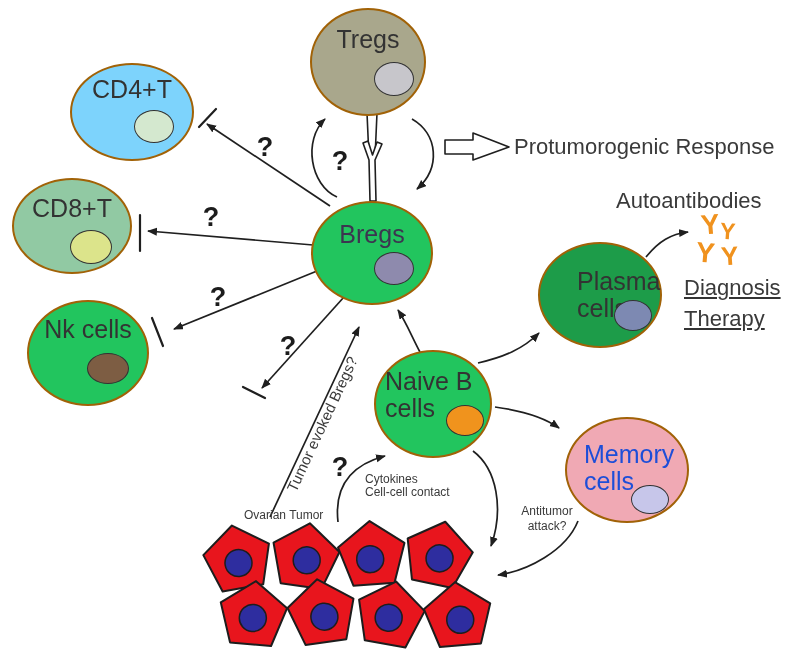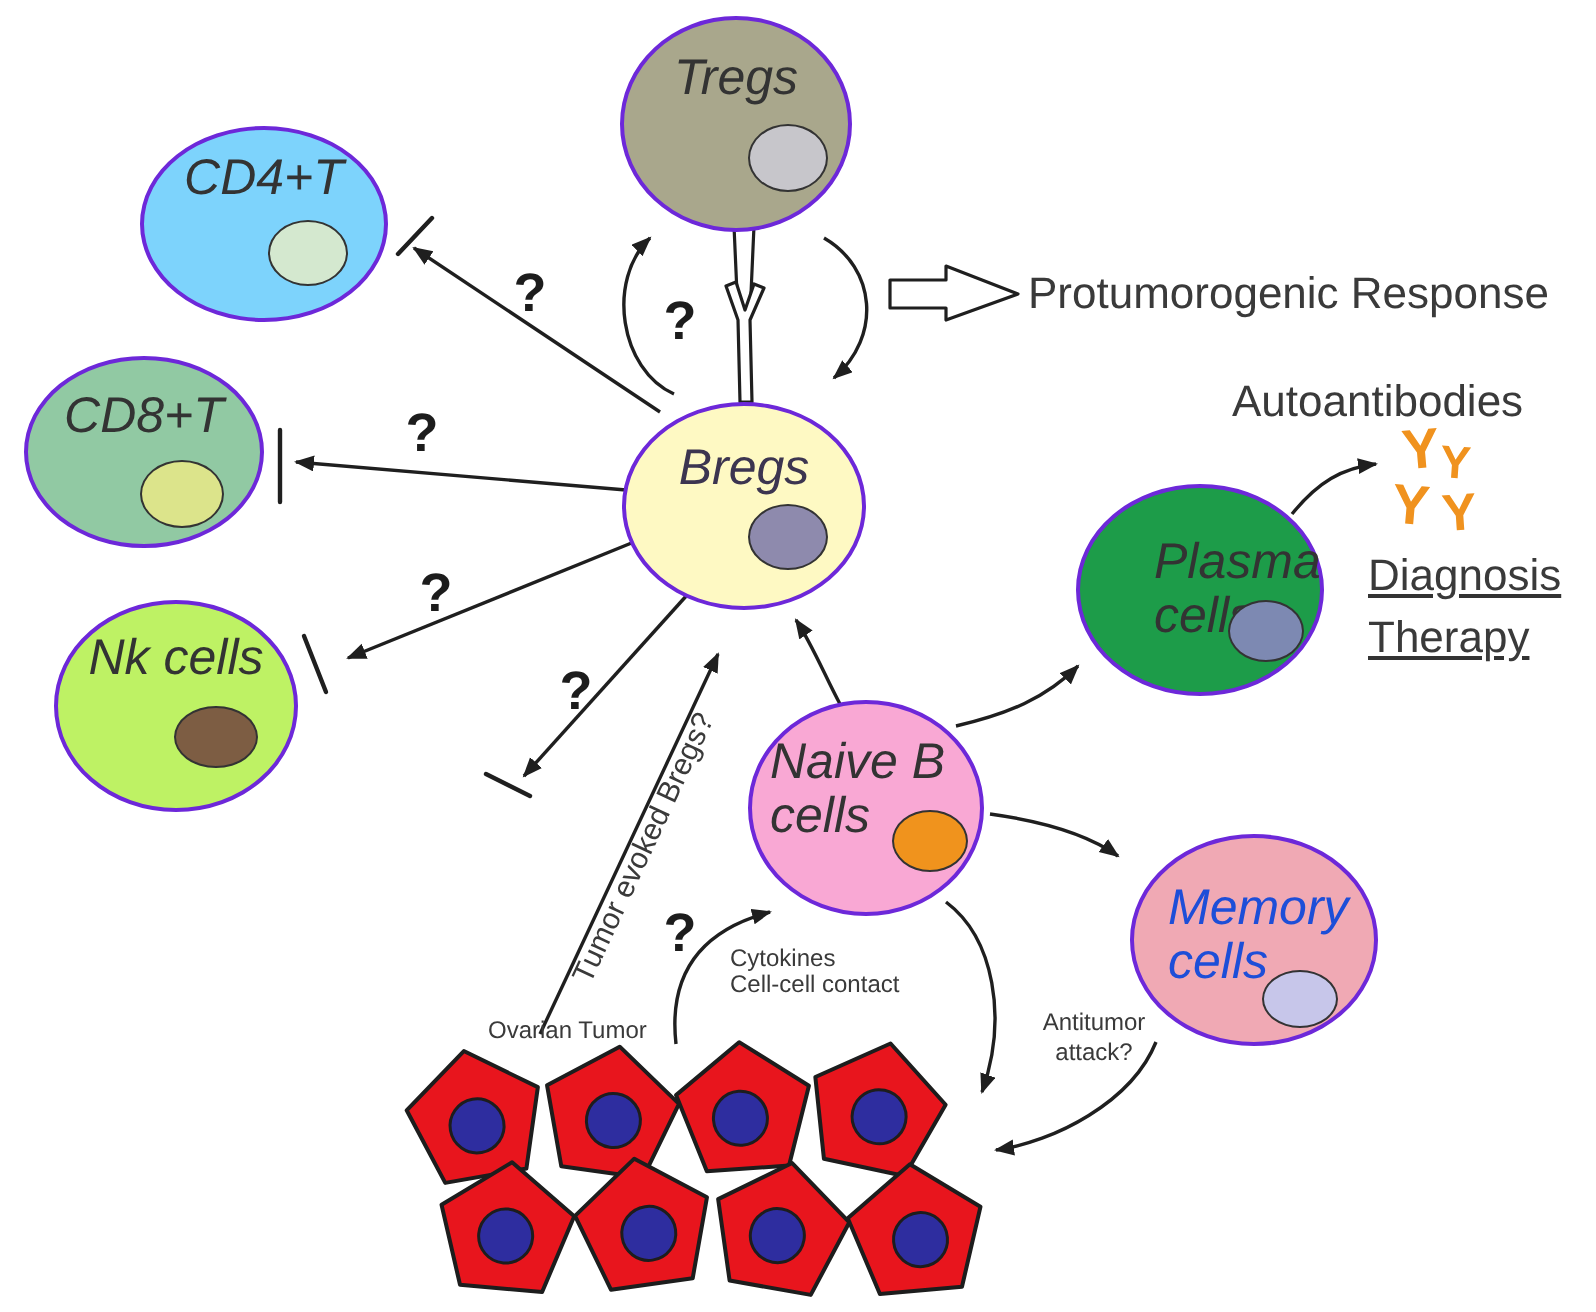--- a/index.html
+++ b/index.html
@@ -7,21 +7,21 @@
     position:relative;width:798px;height:656px;background:#ffffff;overflow:hidden;
     font-family:"Liberation Sans", sans-serif;color:#333;
   }
   #arrow-layer{position:absolute;left:0;top:0;z-index:1;}
   .arrow{fill:none;stroke:#1f1f1f;stroke-width:1.7px;}
   .tbar{fill:none;stroke:#1f1f1f;stroke-width:2.2px;stroke-linecap:round;}
   .white-shape{fill:#ffffff;stroke:#1f1f1f;stroke-width:1.6px;stroke-linejoin:round;}
   .tumor-cell{stroke:#1d1d1d;stroke-width:2px;stroke-linejoin:round;}
   .tumor-nucleus{stroke:#1d1d1d;stroke-width:1.5px;}
   .cell{
-    position:absolute;border:2px solid #6d28d9;border-radius:50%;z-index:2;box-sizing:border-box;font-style:italic;
+    position:absolute;border:2px solid #a16207;border-radius:50%;z-index:2;box-sizing:border-box;
   }
   .cell-label{
     position:absolute;font-size:25px;line-height:27px;color:#333;white-space:pre-line;z-index:3;
   }
   .cell-label.centered{left:0;right:0;text-align:center;}
   .cell-memory .cell-label{color:#1d4ed8;}
   .nucleus{
     position:absolute;border:1.5px solid #333;border-radius:50%;box-sizing:border-box;z-index:3;
   }
   .qmark{
@@ -120,32 +120,32 @@
   <div class="cell" style="left: 70px; top: 63px; width: 124px; height: 98px; background-color: #7dd3fc;">
     <span class="cell-label centered" style="top:11px;">CD4+T</span>
     <div class="nucleus" style="left: 62px; top: 45px; width: 40px; height: 33px; background-color: rgb(212, 232, 207);"></div>
   </div>
 
   <div class="cell" style="left: 12px; top: 178px; width: 120px; height: 96px; background-color: rgb(145, 201, 163);">
     <span class="cell-label centered" style="top:15px;">CD8+T</span>
     <div class="nucleus" style="left: 56px; top: 50px; width: 42px; height: 34px; background-color: rgb(220, 228, 139);"></div>
   </div>
 
-  <div class="cell" style="left: 27px; top: 300px; width: 122px; height: 106px; background-color: #bef264;">
+  <div class="cell" style="left: 27px; top: 300px; width: 122px; height: 106px; background-color: #22c55e;">
     <span class="cell-label centered" style="top:14px;">Nk cells</span>
     <div class="nucleus" style="left: 58px; top: 51px; width: 42px; height: 31px; background-color: rgb(125, 93, 67);"></div>
   </div>
 
 
-  <div class="cell" style="left: 311px; top: 201px; width: 122px; height: 104px; background-color: #fef9c3;">
+  <div class="cell" style="left: 311px; top: 201px; width: 122px; height: 104px; background-color: #22c55e;">
     <span class="cell-label centered" style="top:18px;color:#3c3550;">Bregs</span>
     <div class="nucleus" style="left: 61px; top: 49px; width: 40px; height: 33px; background-color: rgb(142, 138, 173);"></div>
   </div>
 
-  <div class="cell" style="left: 374px; top: 350px; width: 118px; height: 108px; background-color: #f9a8d4;">
+  <div class="cell" style="left: 374px; top: 350px; width: 118px; height: 108px; background-color: #22c55e;">
     <span class="cell-label" style="left:9px;top:16px;">Naive B
 cells</span>
     <div class="nucleus" style="left: 70px; top: 53px; width: 38px; height: 31px; background-color: rgb(240, 147, 29);"></div>
   </div>
 
   <div class="cell" style="left: 538px; top: 242px; width: 124px; height: 106px; background-color: rgb(29, 156, 73);">
     <span class="cell-label" style="left:14px;top:24px;margin-left:23px;">Plasma
 cells</span>
     <div class="nucleus" style="left: 74px; top: 56px; width: 38px; height: 31px; background-color: rgb(125, 137, 178);"></div>
   </div>

